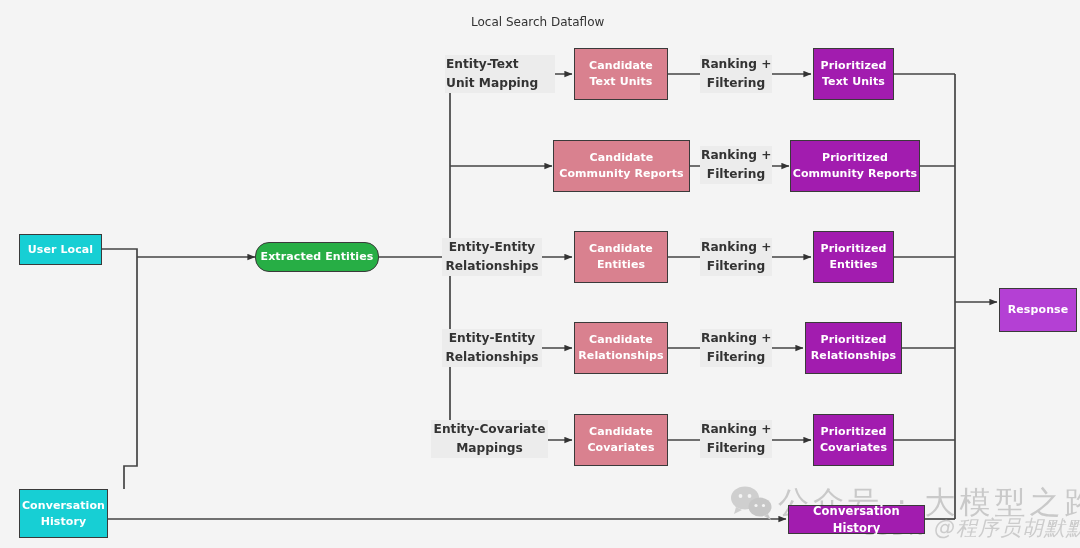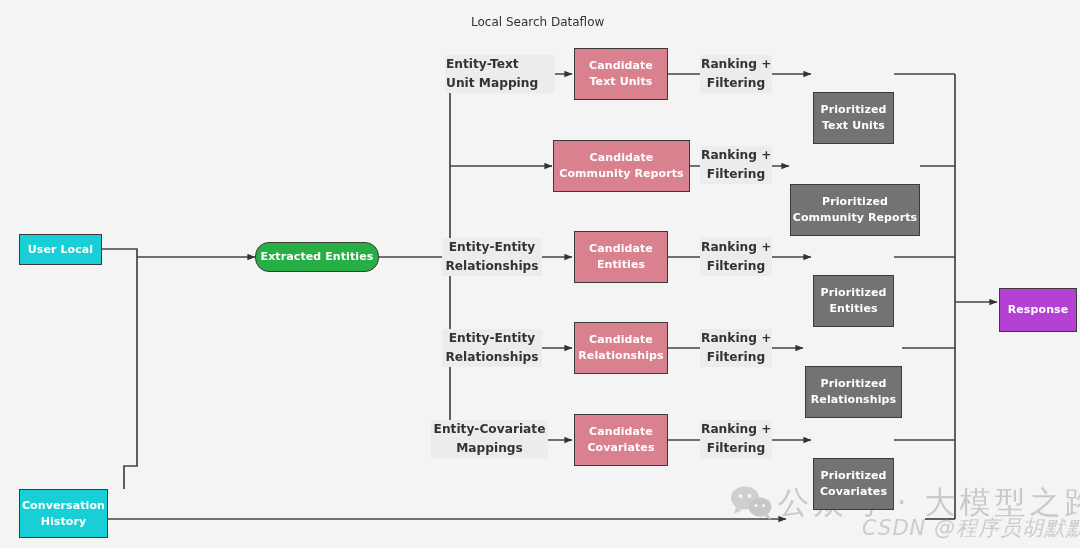--- a/index.html
+++ b/index.html
@@ -32,21 +32,21 @@
     color: #ffffff;
     font-weight: 700;
     font-size: 11px;
     line-height: 1.45;
     letter-spacing: 0.1px;
     z-index: 3;
   }
   .node.cyan   { background: #17cfd4; }
   .node.green  { background: #27ae45; }
   .node.pink   { background: #d9818f; }
-  .node.orange { background: #737373; margin-top: 44px; }
+  .node.orange { background: #a21caf; }
   .node.purple { background: #b440d4; }
 
   .edgelabel {
     position: absolute;
     z-index: 4;
     color: #333333;
     font-weight: 700;
     font-size: 12.2px;
     line-height: 1.55;
     text-align: center;

